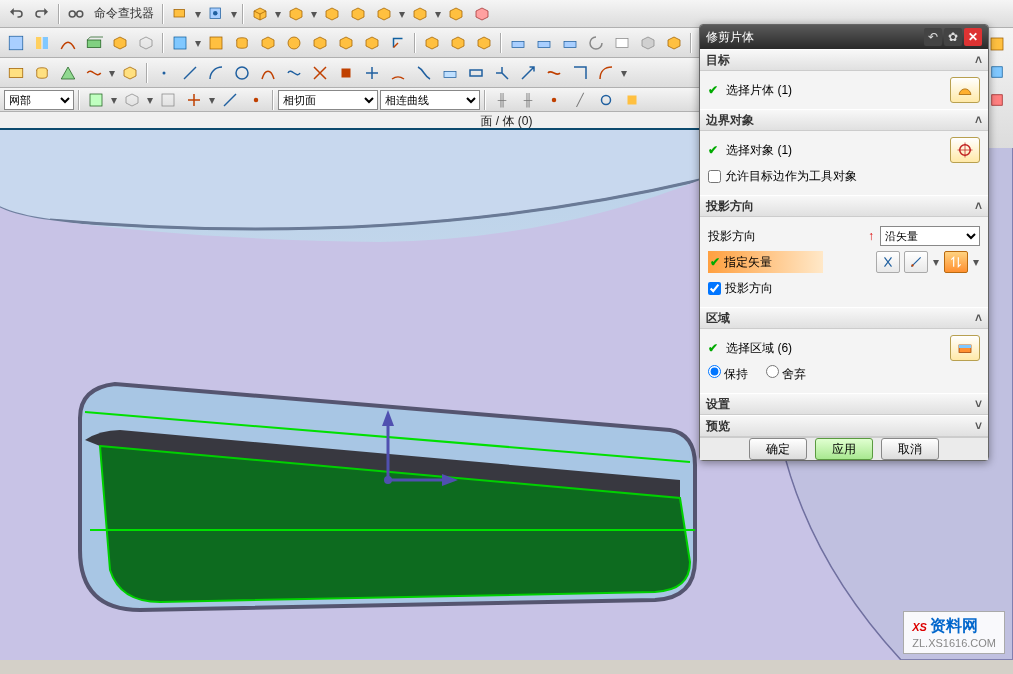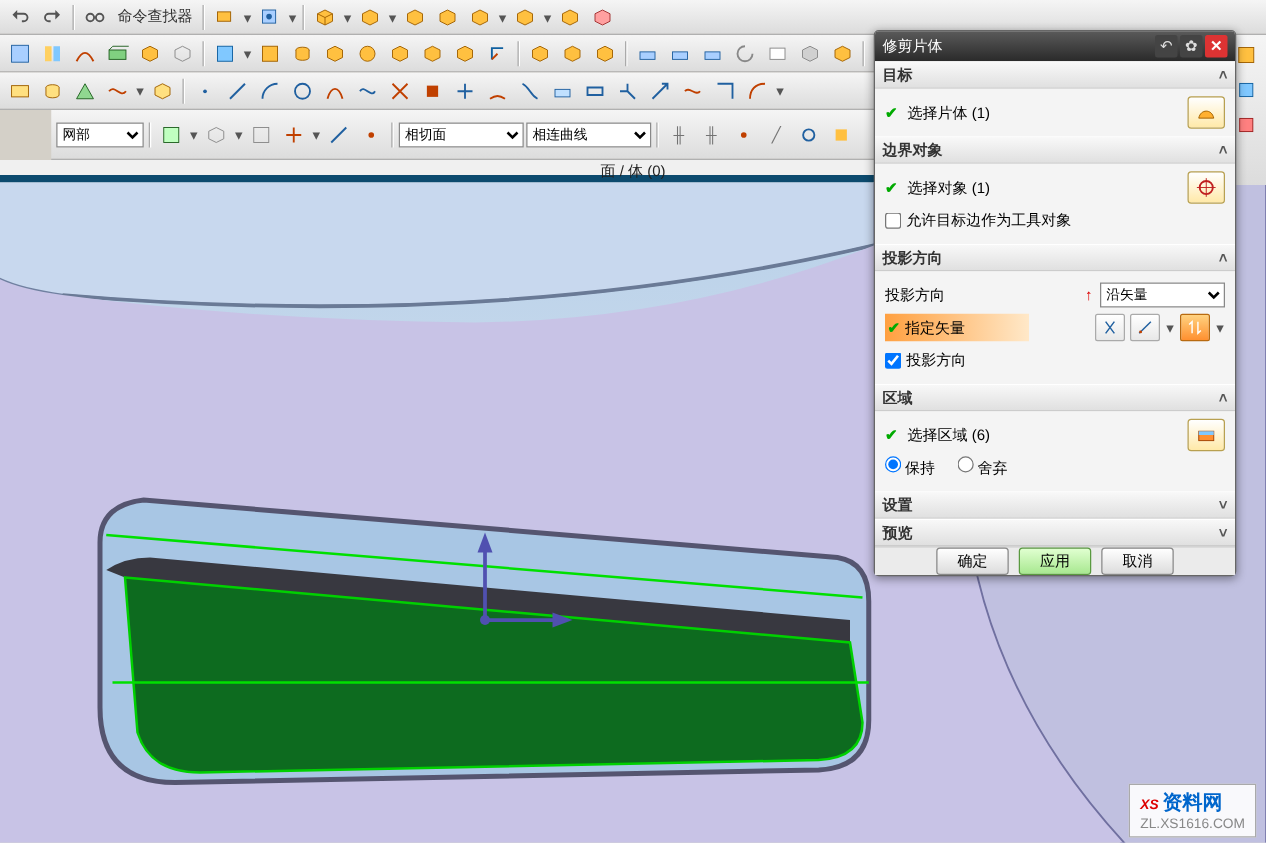--- a/index.html
+++ b/index.html
@@ -1,29 +1,29 @@
 <!DOCTYPE html>
 <html><head>
 <meta charset="utf-8">
 <style>
 * { box-sizing: border-box; margin: 0; padding: 0; }
 body { font-family: "Microsoft YaHei", Arial, sans-serif; font-size: 12px; background: #d4d0c8; width: 1013px; height: 674px; overflow: hidden; position: relative; }
 
 .toolbar-row { display: flex; align-items: center; height: 28px; background: linear-gradient(#f5f5f5, #dcdcdc); border-bottom: 1px solid #b0b0b0; padding: 0 4px; gap: 2px; }
 .toolbar-row.tb2 { height: 30px; }
 .toolbar-row.tb3 { height: 30px; }
-.toolbar-row.tb4 { height: 40px; margin-left: 41px; }
+.toolbar-row.tb4 { height: 24px; }
 .tb-icon { width: 24px; height: 24px; display: inline-flex; align-items: center; justify-content: center; border: 1px solid transparent; border-radius: 2px; flex-shrink: 0; }
 .tb-icon svg { width: 18px; height: 18px; }
 .tb-sep { width: 2px; height: 20px; border-left: 1px solid #aaa; border-right: 1px solid #fff; margin: 0 2px; }
 .dd { width: 8px; height: 20px; display: inline-flex; align-items: center; justify-content: center; color: #555; }
 .tb-text { padding: 0 4px; color: #333; }
 .tb-select { height: 20px; font-size: 11px; background: #fff; border: 1px solid #888; }
 
-.title-strip { height: 18px; background: #f0f0f0; border-bottom: 6px solid #0c4a6e; text-align: center; font-size: 12px; line-height: 18px; color: #222; }
+.title-strip { height: 18px; background: #f0f0f0; border-bottom: 2px solid #0c4a6e; text-align: center; font-size: 12px; line-height: 18px; color: #222; }
 
 .viewport { position: relative; width: 1013px; height: 530px; background: linear-gradient(#b8d0e8 0%, #c5d8ec 30%, #d0d0e8 100%); overflow: hidden; }
 .viewport svg { position: absolute; top: 0; left: 0; }
 
 .panel { position: absolute; top: 24px; right: 24px; width: 290px; background: #ebebeb; border: 1px solid #666; border-radius: 4px; box-shadow: 0 2px 8px rgba(0,0,0,.4); }
 .panel-title { height: 24px; background: linear-gradient(#5a5a5a,#2a2a2a); color: #fff; display: flex; align-items: center; padding: 0 6px; border-radius: 3px 3px 0 0; }
 .panel-title .spacer { flex: 1; }
 .title-btn { width: 18px; height: 18px; margin-left: 2px; display: inline-flex; align-items: center; justify-content: center; border-radius: 2px; }
 .title-close { background: #d33; color: #fff; font-weight: bold; }
 .title-gear { background: #444; color: #ddd; }

